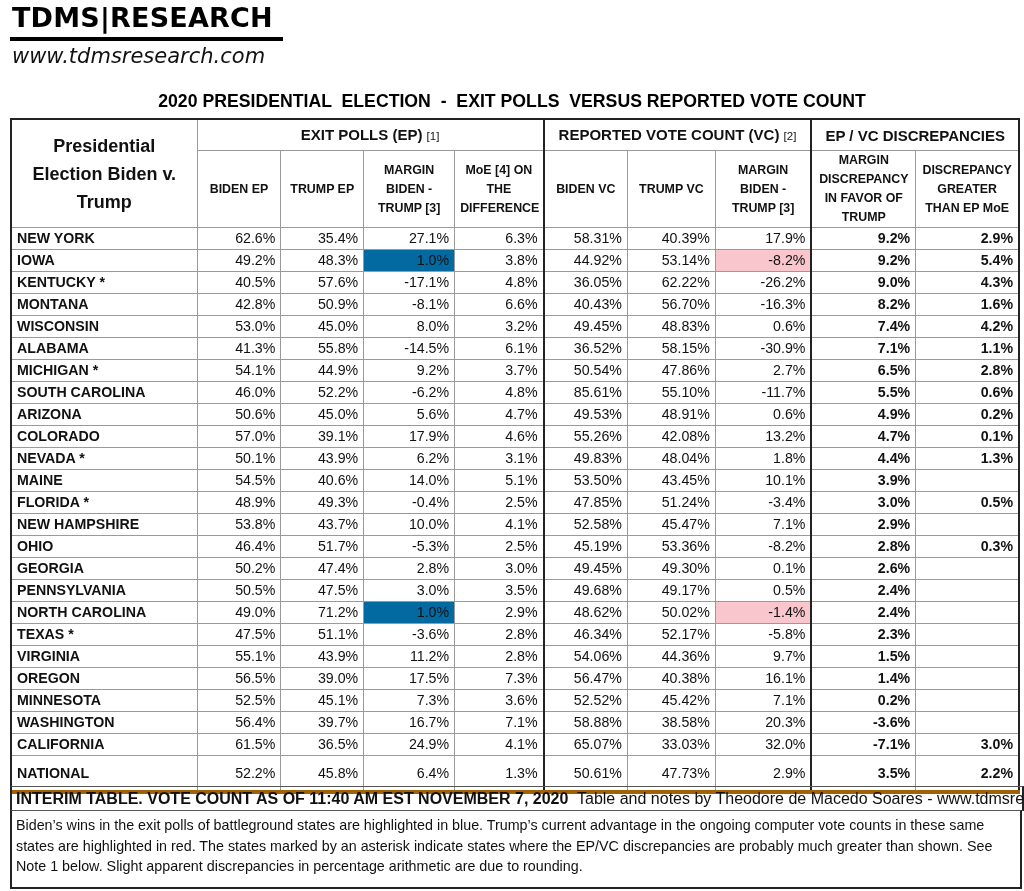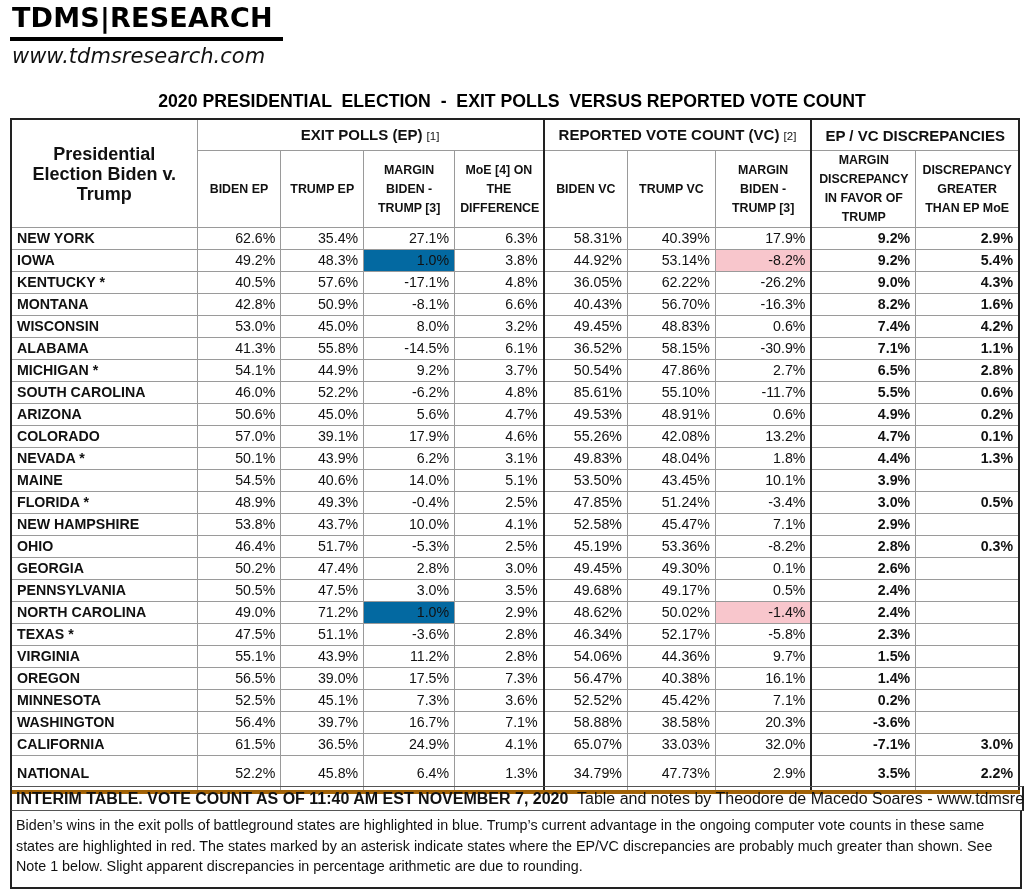--- a/index.html
+++ b/index.html
@@ -6,21 +6,21 @@
   body { width: 1024px; height: 891px; position: relative; overflow: hidden; font-family: "Liberation Sans", "DejaVu Sans", sans-serif; color: #111; }
   .brand { position: absolute; left: 12px; top: 2px; font-family: "DejaVu Sans", sans-serif; font-weight: bold; font-size: 27px; letter-spacing: 0.2px; color: #000; }
   .brand-rule { position: absolute; left: 10px; top: 37px; width: 273px; height: 4px; background: #000; }
   .brand-url { position: absolute; left: 12px; top: 44px; font-family: "DejaVu Sans", sans-serif; font-style: italic; font-size: 21px; color: #111; }
   .title { position: absolute; left: 0; width: 1024px; top: 90px; text-align: center; font-family: "Liberation Sans Narrow", "Liberation Sans", sans-serif; font-weight: bold; font-size: 19px; color: #000; transform: scaleX(0.93); transform-origin: center; white-space: pre; }
   table.main { position: absolute; left: 10px; top: 118px; width: 1010px; border-collapse: collapse; table-layout: fixed; }
   table.main td, table.main th { border: 1px solid #9a9a9a; padding: 0 5px; font-size: 14.2px; height: 21px; line-height: 21px; white-space: nowrap; }
   table.main th { font-weight: bold; text-align: center; line-height: 19px; white-space: normal; font-size: 12.4px; }
   table.main .grp { font-size: 15px; height: 30px; margin-top: 6px; }
   table.main .grp small { font-size: 11.5px; font-weight: normal; }
-  table.main .corner { font-size: 18px; line-height: 20px; border-left: 2px solid #222; }
+  table.main .corner { font-size: 18px; line-height: 28px; border-left: 2px solid #222; }
   td.state { font-weight: bold; text-align: left; border-left: 2px solid #222 !important; }
   td.num { text-align: right; }
   td.bold { font-weight: bold; }
   .bl { border-left: 2px solid #222 !important; }
   .br { border-right: 2px solid #222 !important; }
   tr.top-border th { border-top: 2px solid #222; }
   .hl-blue { background: #0369a1; }
   .hl-red { background: #f8c6cc; }
   tr.national td { height: 28px; line-height: 34px; border-top: 1.5px solid #555; border-bottom: 4px solid #a16207; }
   .footer1 { position: absolute; left: 10px; top: 786px; width: 1006px; height: 23px; border: 1px solid #555; border-left: 2px solid #222; border-right: 2px solid #222; font-size: 16px; line-height: 23px; padding-left: 4px; white-space: nowrap; font-family: "Liberation Sans Narrow", "Liberation Sans", sans-serif; }
@@ -355,21 +355,21 @@
         <td class="num">32.0%</td>
         <td class="num bl bold">-7.1%</td>
         <td class="num br bold">3.0%</td>
       </tr>
       <tr class="national">
         <td class="state">NATIONAL</td>
         <td class="num">52.2%</td>
         <td class="num">45.8%</td>
         <td class="num">6.4%</td>
         <td class="num">1.3%</td>
-        <td class="num bl">34.79%</td>
+        <td class="num bl">50.61%</td>
         <td class="num">47.73%</td>
         <td class="num">2.9%</td>
         <td class="num bl bold">3.5%</td>
         <td class="num br bold">2.2%</td>
       </tr>
     </tbody>
 </table>
 
 <div class="footer1"><b>INTERIM TABLE. VOTE COUNT AS OF 11:40 AM EST NOVEMBER 7, 2020</b>&nbsp; <span>Table and notes by Theodore de Macedo Soares  -  www.tdmsresearch.com</span></div>
 <div class="footer2">Biden’s wins in the exit polls of  battleground states are highlighted in blue. Trump’s current advantage in the ongoing computer vote counts in these same states are highlighted in red. The states marked by an asterisk indicate states where the EP/VC discrepancies are probably much greater than shown. See Note 1 below. Slight apparent discrepancies in percentage arithmetic are due to rounding.</div>

